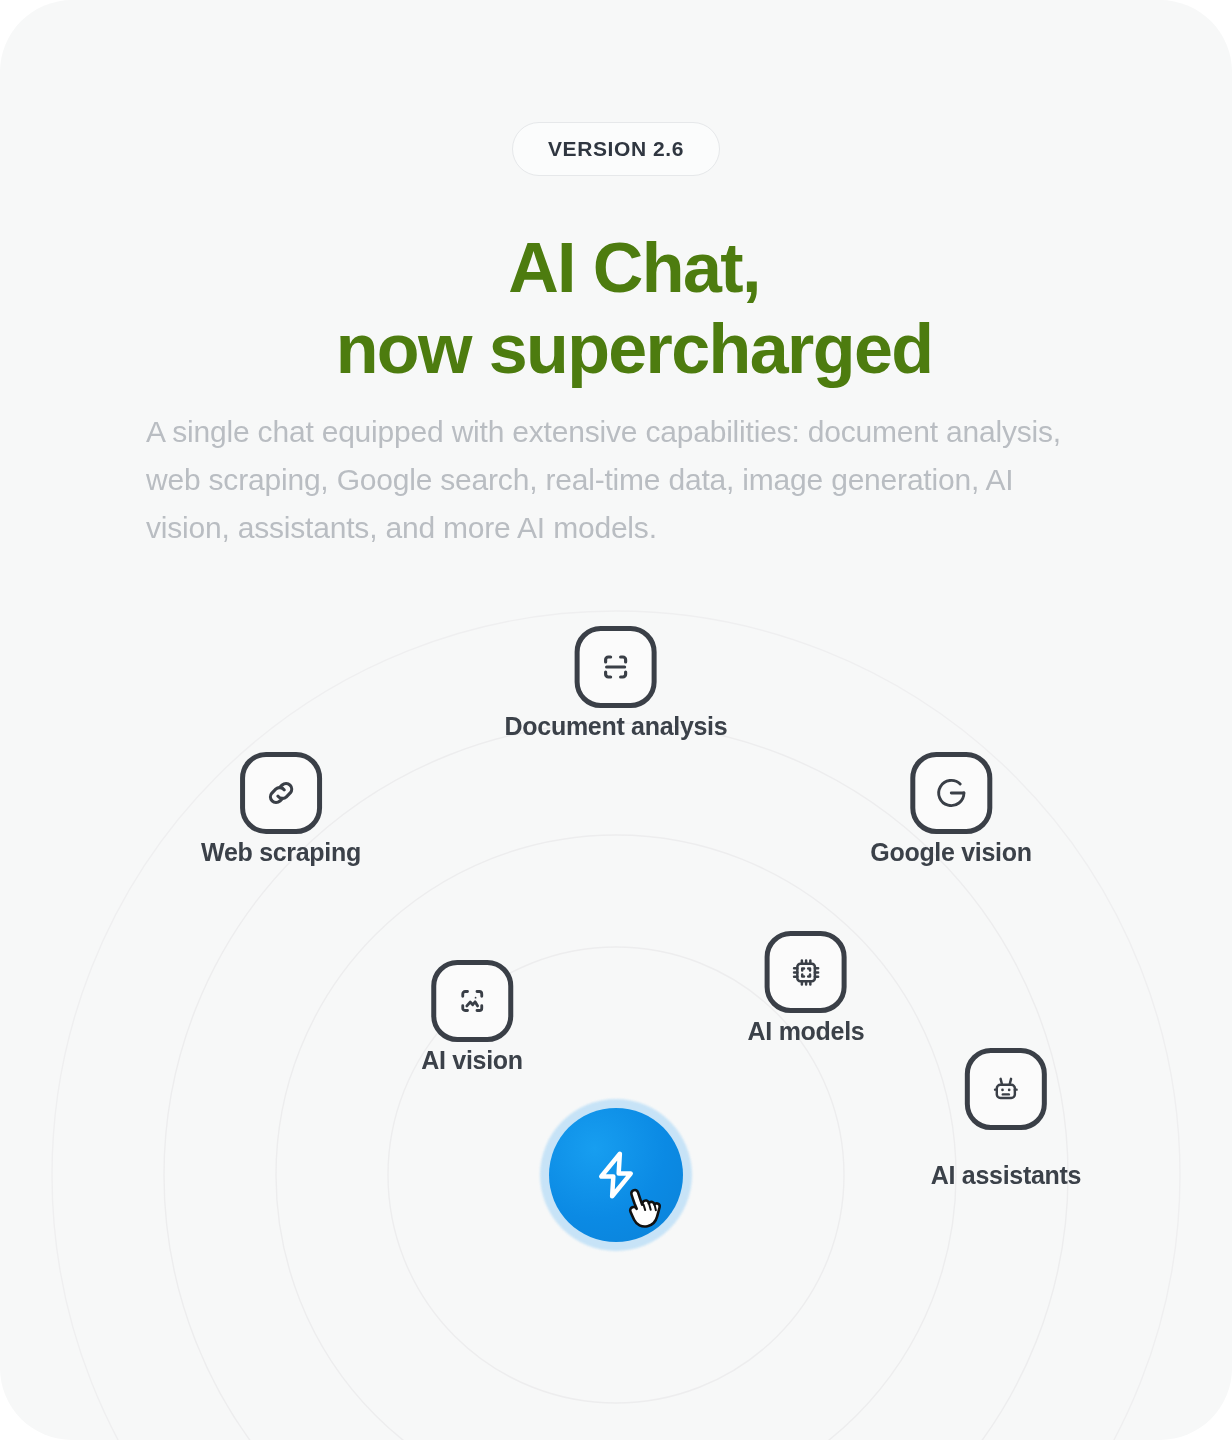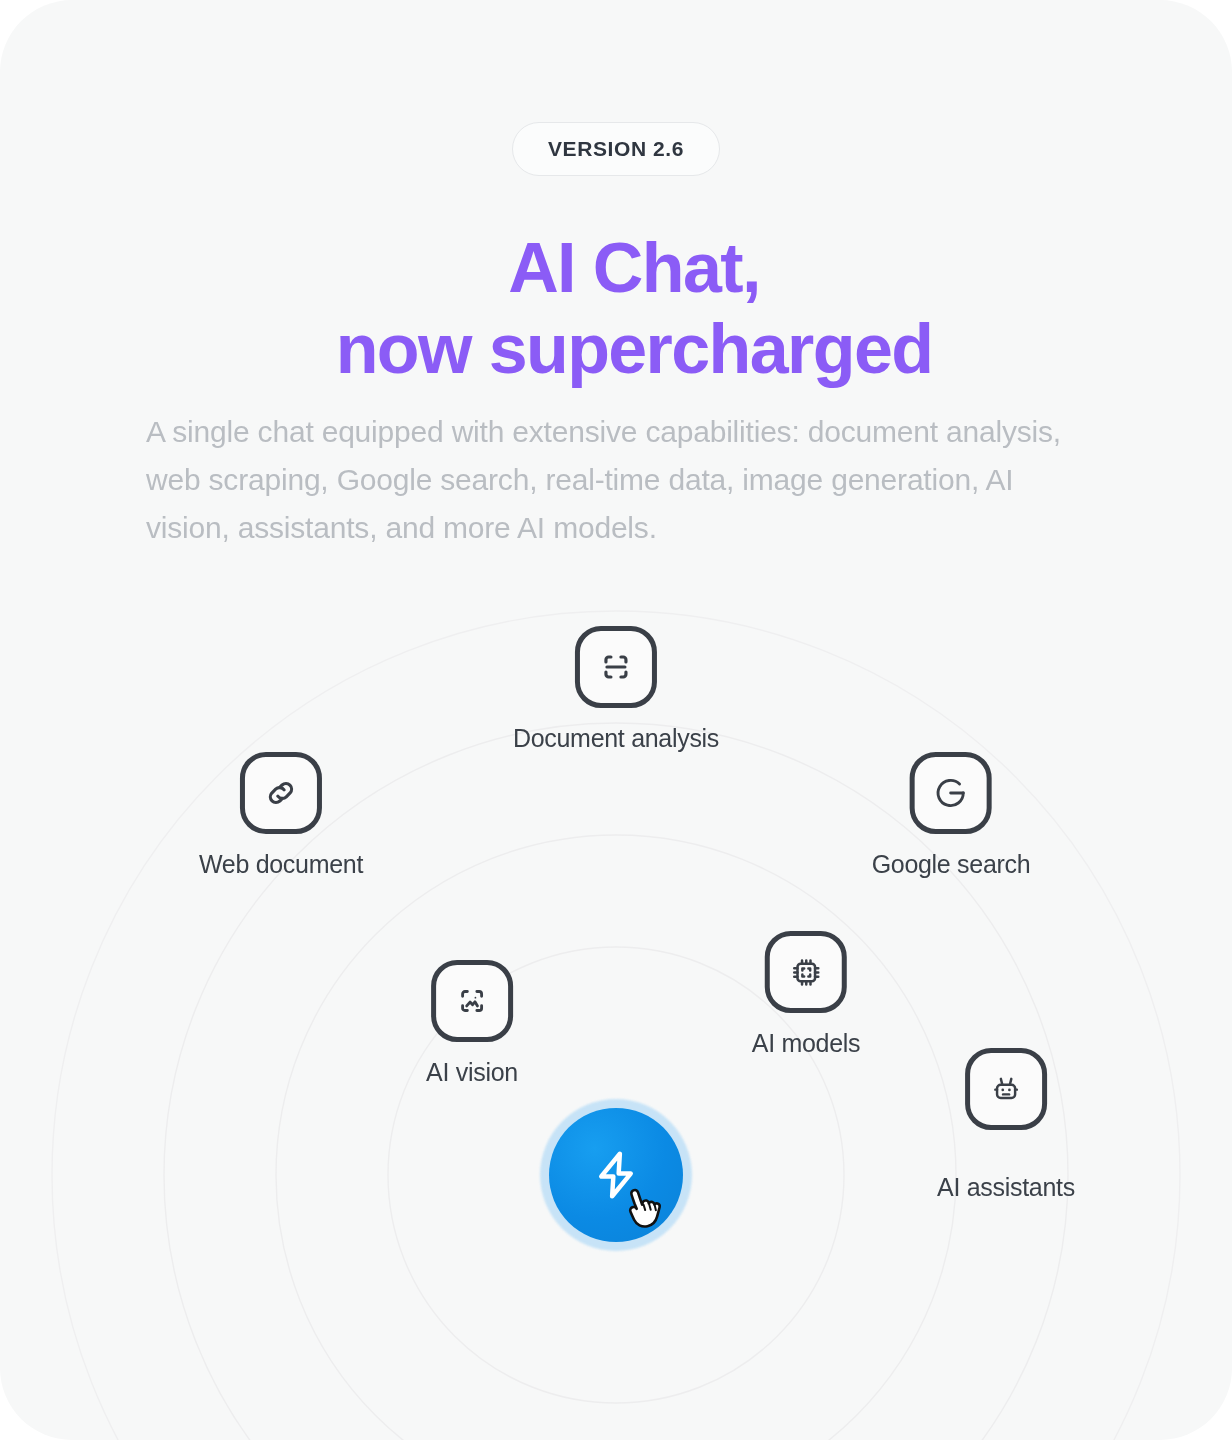--- a/index.html
+++ b/index.html
@@ -52,21 +52,21 @@
   
   .headline {
     position: absolute;
     top: 228px;
     left: 0; right: 0;
     text-align: center;
     font-size: 70px;
     font-weight: 700;
     line-height: 1.16;
     letter-spacing: -1.6px;
-    color: #8b5cf6;
+    color: #4d7c0f;
     white-space: pre-line;
     margin-left: 36px;
   }
 
   
   .subtitle {
     position: absolute;
     top: 408px;
     left: 50%;
     transform: translateX(-50%);
@@ -90,23 +90,23 @@
     height: 82px;
     border: 5px solid #3a3f47;
     border-radius: 26px;
     background: #fbfbfb;
     display: flex;
     align-items: center;
     justify-content: center;
   }
   .tile svg { display: block; }
   .feature-label {
-    margin-top: 16px;
+    margin-top: 4px;
     font-size: 25px;
-    font-weight: 400;
+    font-weight: 700;
     color: #3b4149;
     letter-spacing: -0.3px;
     white-space: nowrap;
   }
 
   .f-doc     { left: 616px; top: 626px; transform: translateX(-50%); }
   .f-web     { left: 281px; top: 752px; transform: translateX(-50%); }
   .f-google  { left: 951px; top: 752px; transform: translateX(-50%); }
   .f-vision  { left: 472px; top: 960px; transform: translateX(-50%); }
   .f-models  { left: 806px; top: 931px; transform: translateX(-50%); }
@@ -188,31 +188,31 @@
     <div class="feature-label">Document analysis</div>
   </div>
 
   <div class="feature f-web">
     <div class="tile">
       <svg width="40" height="40" viewBox="0 0 24 24" fill="none" stroke="#3a3f47" stroke-width="1.9" stroke-linecap="round" stroke-linejoin="round">
         <path d="M10.1 13.9a3.4 3.4 0 0 0 5.1.37l2.3-2.3a3.4 3.4 0 0 0-4.8-4.8l-1.3 1.3"></path>
         <path d="M13.9 10.1a3.4 3.4 0 0 0-5.1-.37l-2.3 2.3a3.4 3.4 0 0 0 4.8 4.8l1.3-1.3"></path>
       </svg>
     </div>
-    <div class="feature-label">Web document</div>
+    <div class="feature-label">Web scraping</div>
   </div>
 
   <div class="feature f-google">
     <div class="tile">
       <svg width="42" height="42" viewBox="0 0 24 24" fill="none" stroke="#3a3f47" stroke-width="1.65" stroke-linecap="round" stroke-linejoin="round">
         <path d="M19.2 12H12"></path>
         <path d="M19.2 12a7.2 7.2 0 1 1-2.11-5.09"></path>
       </svg>
     </div>
-    <div class="feature-label">Google search</div>
+    <div class="feature-label">Google vision</div>
   </div>
 
   <div class="feature f-vision">
     <div class="tile">
       <svg width="38" height="38" viewBox="0 0 24 24" fill="none" stroke="#3a3f47" stroke-width="1.8" stroke-linecap="round" stroke-linejoin="round">
         <path d="M6 9V7.5A1.5 1.5 0 0 1 7.5 6H9"></path>
         <path d="M15 6h1.5A1.5 1.5 0 0 1 18 7.5V9"></path>
         <path d="M18 15v1.5a1.5 1.5 0 0 1-1.5 1.5H15"></path>
         <path d="M9 18H7.5A1.5 1.5 0 0 1 6 16.5V15"></path>
         <path d="M8.6 15.1l2.1-2.4 1.6 1.6 1.5-1.8 1.6 2.6"></path>

